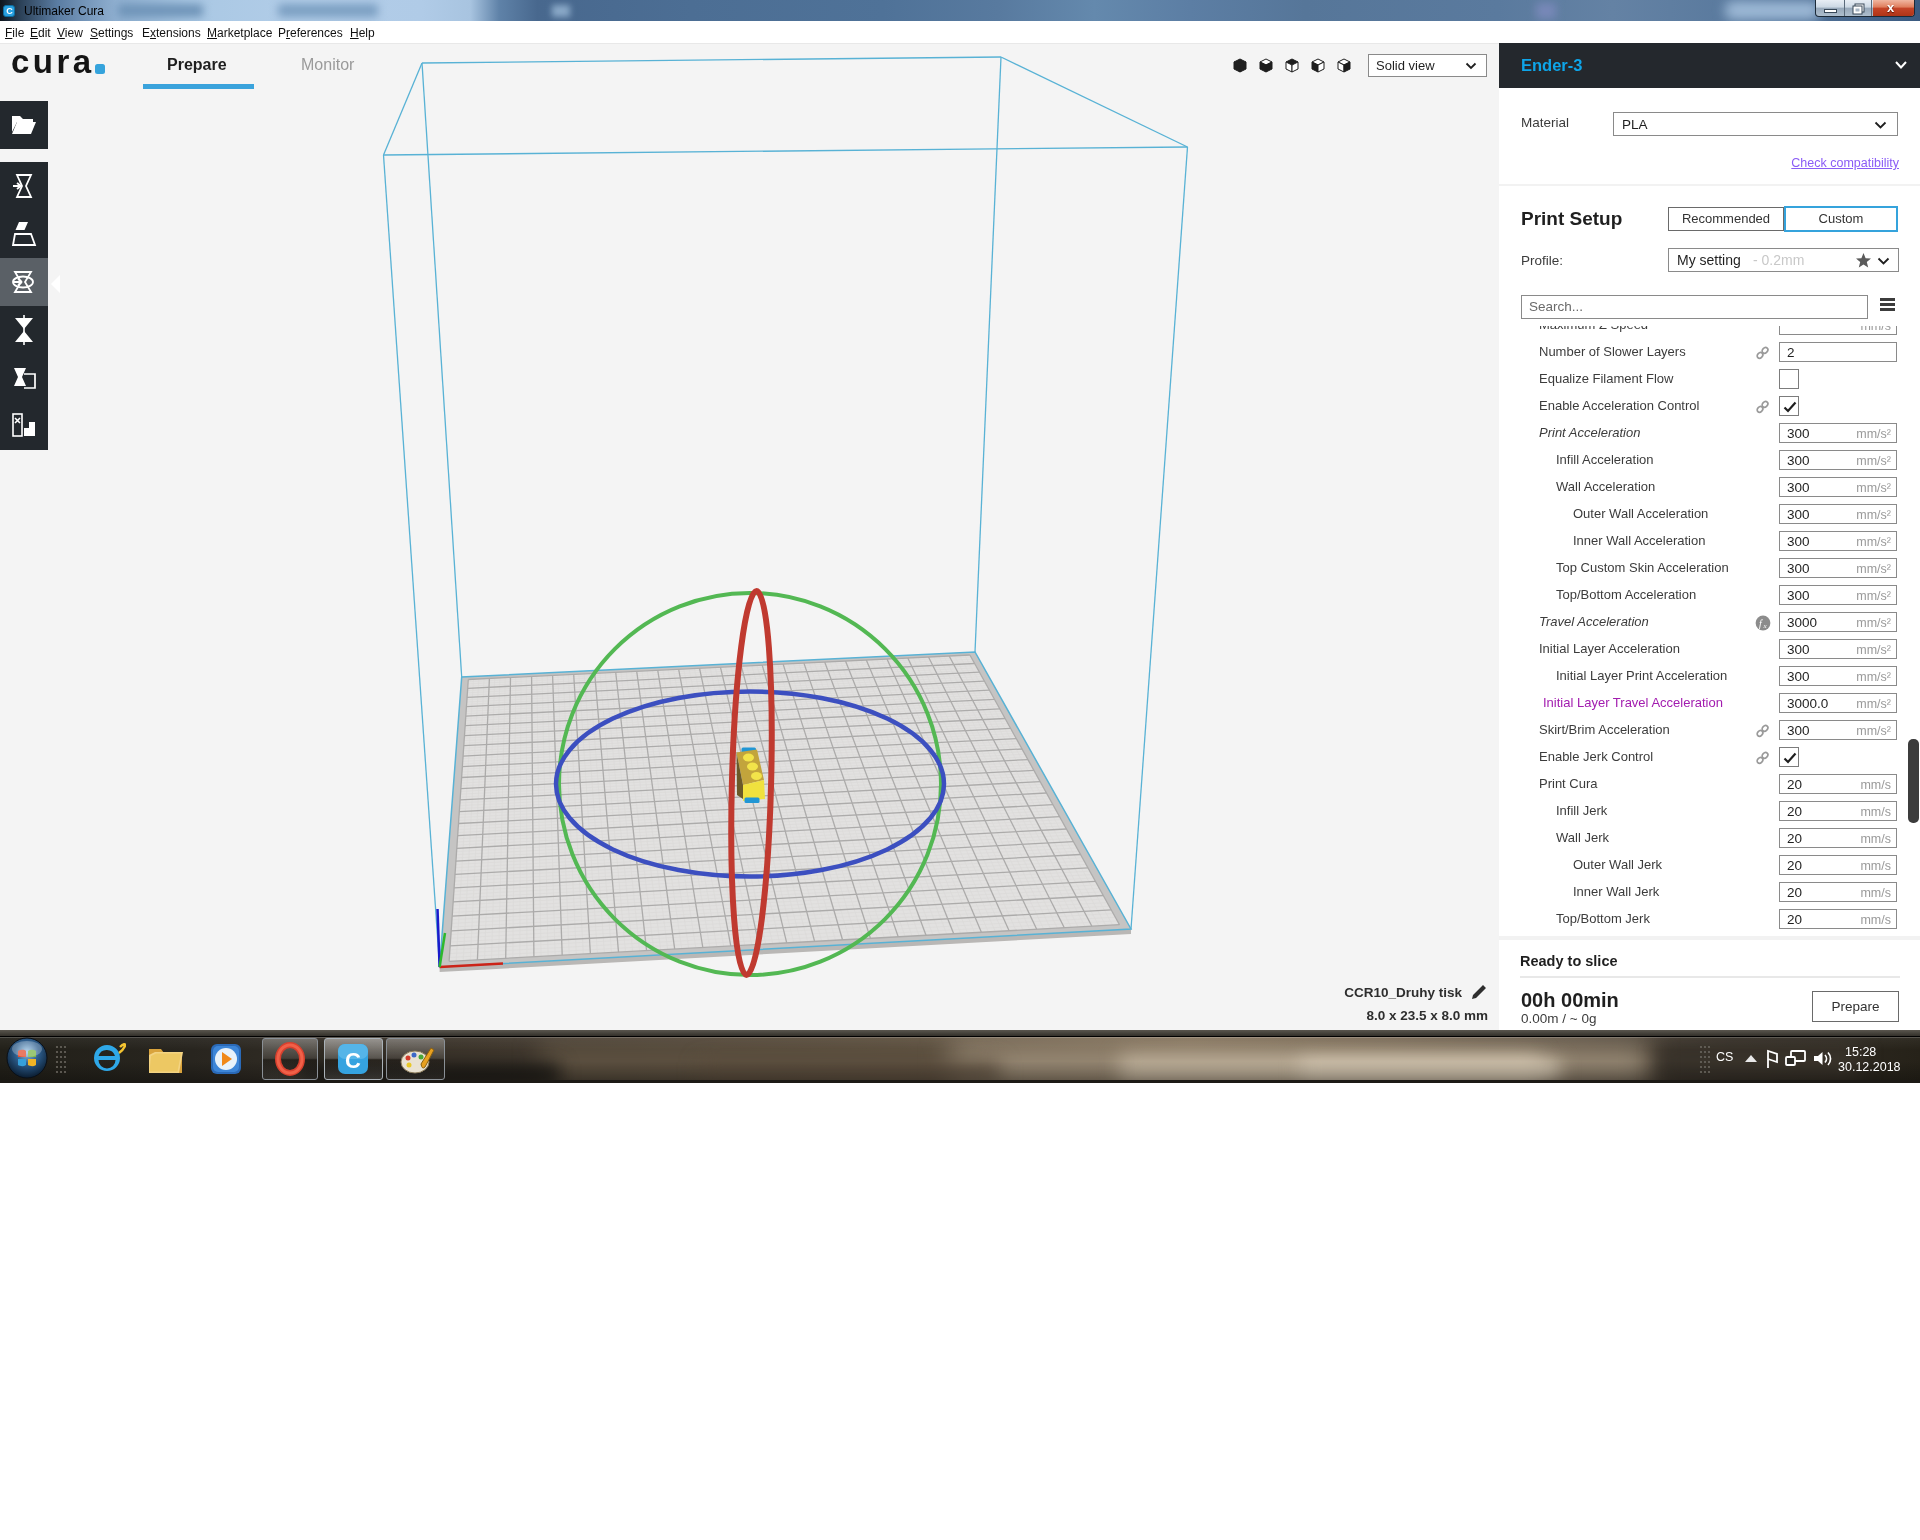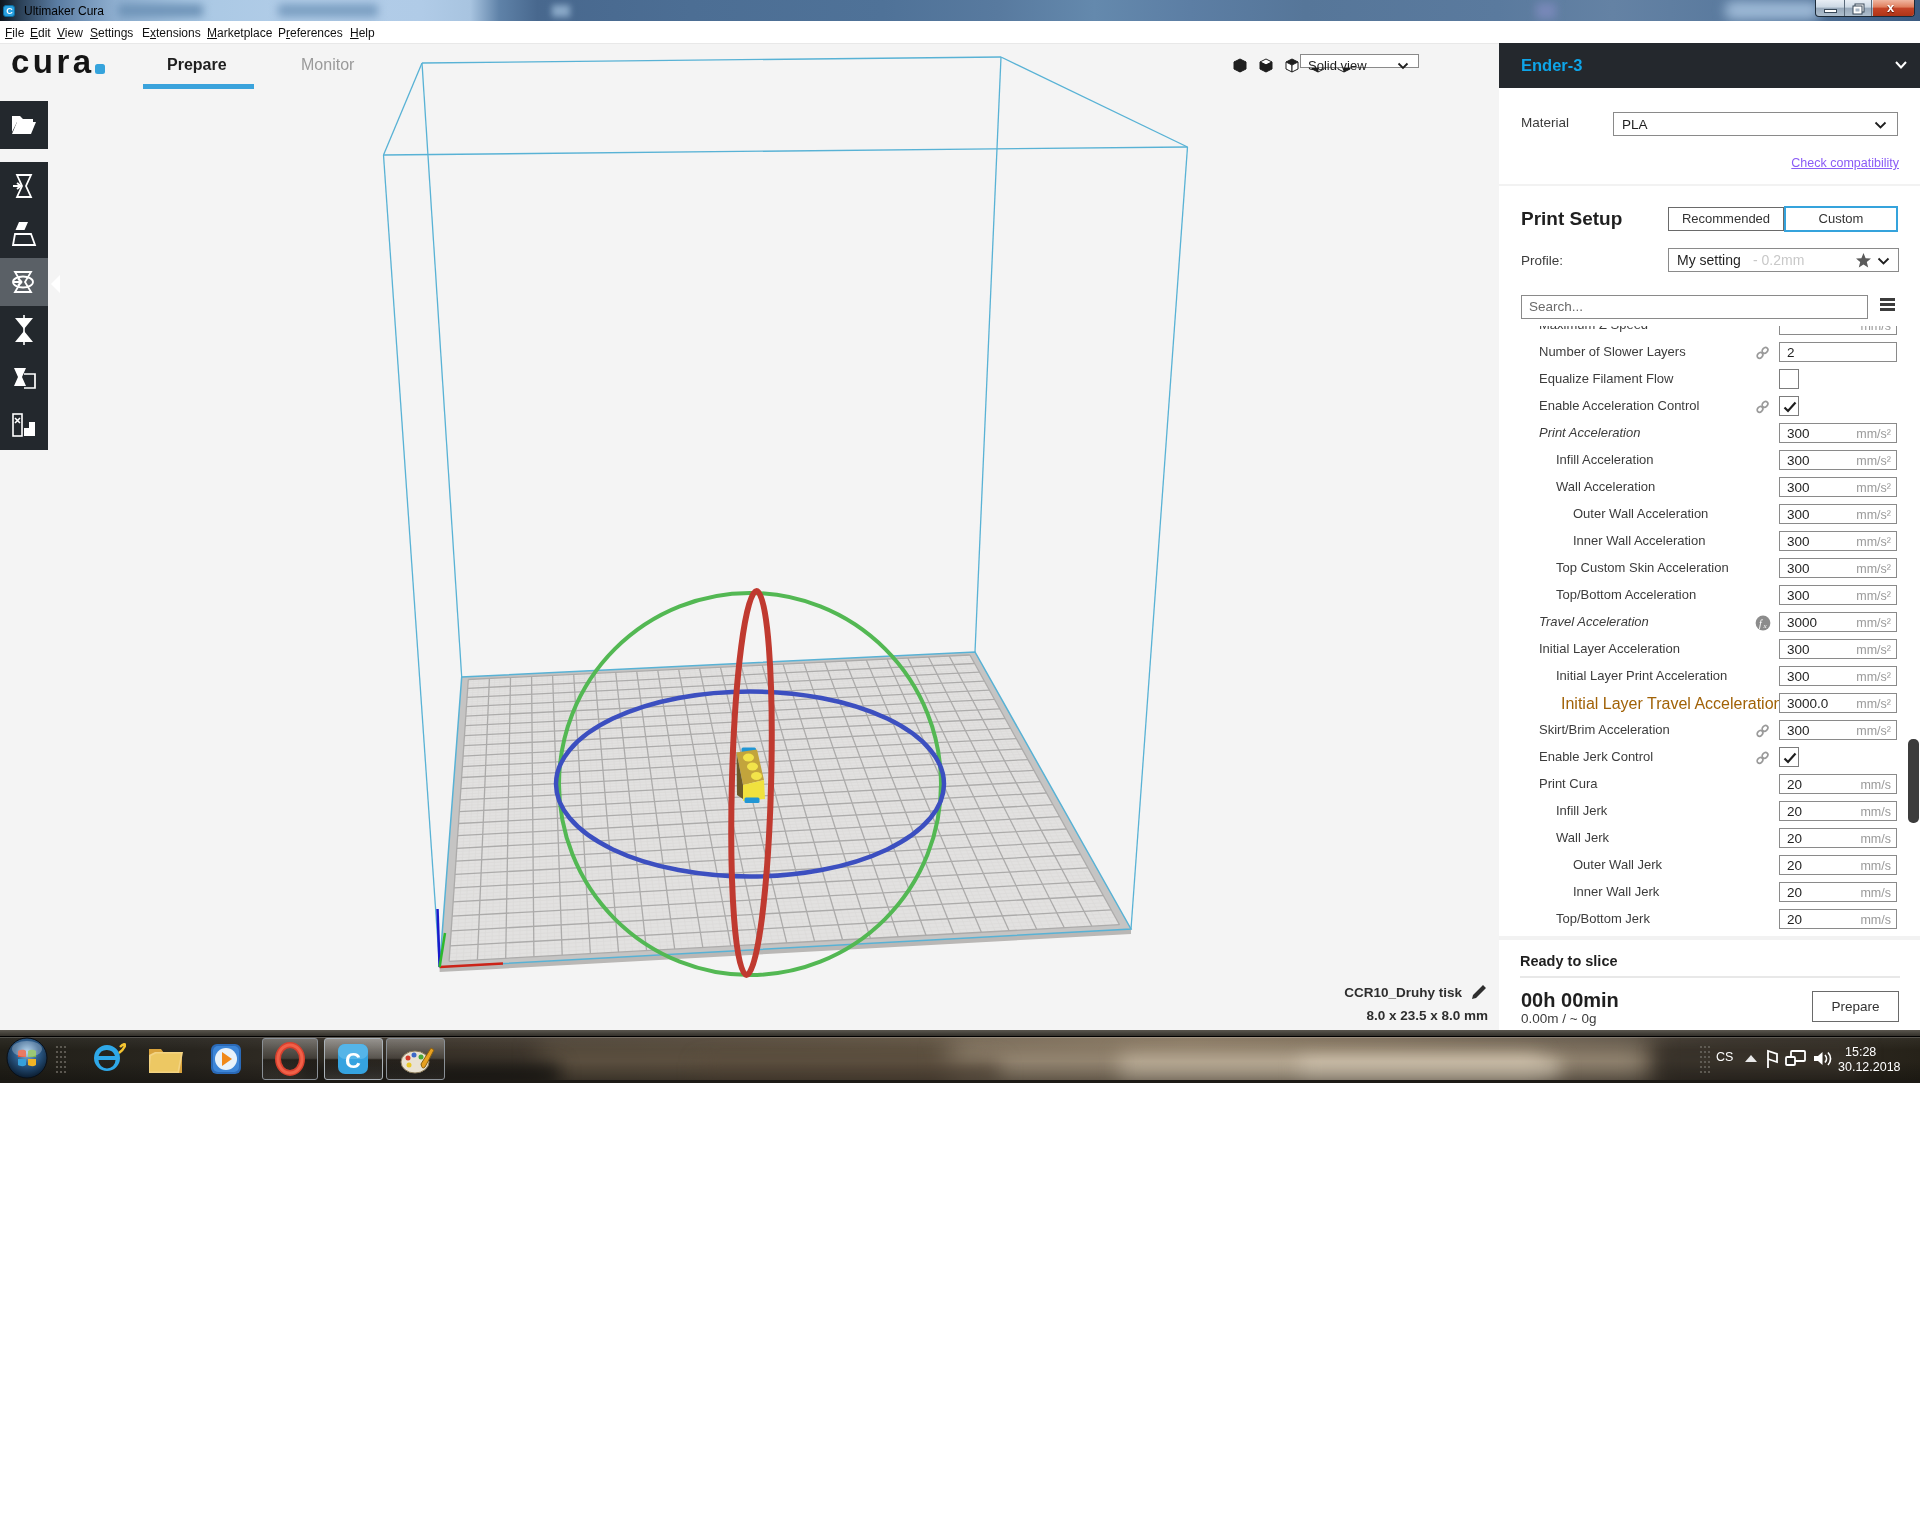--- a/index.html
+++ b/index.html
@@ -354,21 +354,21 @@
           <polygon points="1,4 7,7 7,14 1,11" fill="#1f1f1f"></polygon>
           <polygon points="13,4 7,7 7,14 13,11" fill="#fff"></polygon>
         </g>
       </svg><svg width="14" height="15" viewBox="0 0 14 15" style="margin-right:12px">
         <g stroke="#1f1f1f" stroke-width="1">
           <polygon points="7,1 13,4 7,7 1,4" fill="#fff"></polygon>
           <polygon points="1,4 7,7 7,14 1,11" fill="#fff"></polygon>
           <polygon points="13,4 7,7 7,14 13,11" fill="#1f1f1f"></polygon>
         </g>
       </svg></div>
-  <div class="abs" style="left:1300px;top:10px;width:119px;height:14px;border:1px solid #8a8a8a;background:#fff">
+  <div class="abs" style="left:1368px;top:10px;width:119px;height:23px;border:1px solid #8a8a8a;background:#fff">
     <span class="abs" style="left:7px;top:3px;font-size:13px;color:#1f1f1f">Solid view</span>
     <svg class="abs" style="left:96px;top:7px" width="12" height="8" viewBox="0 0 12 8">
         <path d="M1.5 1.5 L6 6 L10.5 1.5" fill="none" stroke="#1f1f1f" stroke-width="1.8"></path>
       </svg>
   </div>
 
   <div class="abs" style="left:1150px;top:941px;width:312px;text-align:right;font-size:13.5px;font-weight:bold;color:#2e2e2e">CCR10_Druhy tisk</div>
   <svg class="abs" style="left:1470px;top:940px" width="17" height="17" viewBox="0 0 17 17">
       <path d="M2 15 l1 -4 L13 1 l3 3 L6 14 z M3 11 l3 3" fill="#2e2e2e"></path>
     </svg>
@@ -497,21 +497,21 @@
 <div style="position:absolute;left:40px;top:641px;font-size:13px;color:#3c3c3c;white-space:nowrap">Initial Layer Acceleration</div>
 <div style="position:absolute;left:280px;top:639px;width:118px;height:20px;border:1px solid #8a8a8a;background:#fff">
           <span style="position:absolute;left:7px;top:2px;font-size:13.5px;color:#1f1f1f">300</span>
           <span style="position:absolute;right:5px;top:3px;font-size:12.5px;color:#9a9a9a">mm/s²</span>
         </div>
 <div style="position:absolute;left:57px;top:668px;font-size:13px;color:#3c3c3c;white-space:nowrap">Initial Layer Print Acceleration</div>
 <div style="position:absolute;left:280px;top:666px;width:118px;height:20px;border:1px solid #8a8a8a;background:#fff">
           <span style="position:absolute;left:7px;top:2px;font-size:13.5px;color:#1f1f1f">300</span>
           <span style="position:absolute;right:5px;top:3px;font-size:12.5px;color:#9a9a9a">mm/s²</span>
         </div>
-<div style="position:absolute;left:62px;top:695px;font-size:16px;color:#a16207;white-space:nowrap">Initial Layer Travel Acceleration</div>
+<div style="position:absolute;left:44px;top:695px;font-size:13px;color:#a21caf;white-space:nowrap">Initial Layer Travel Acceleration</div>
 <div style="position:absolute;left:280px;top:693px;width:118px;height:20px;border:1px solid #8a8a8a;background:#fff">
           <span style="position:absolute;left:7px;top:2px;font-size:13.5px;color:#1f1f1f">3000.0</span>
           <span style="position:absolute;right:5px;top:3px;font-size:12.5px;color:#9a9a9a">mm/s²</span>
         </div>
 <div style="position:absolute;left:40px;top:722px;font-size:13px;color:#3c3c3c;white-space:nowrap">Skirt/Brim Acceleration</div>
 <div style="position:absolute;left:256px;top:723px"><svg width="15" height="16" viewBox="0 0 15 16">
             <g fill="none" stroke="#9a9a9a" stroke-width="1.7">
               <ellipse cx="5" cy="10.4" rx="3.1" ry="2.5" transform="rotate(-45 5 10.4)"></ellipse>
               <ellipse cx="10" cy="5.4" rx="3.1" ry="2.5" transform="rotate(-45 10 5.4)"></ellipse>
             </g>

